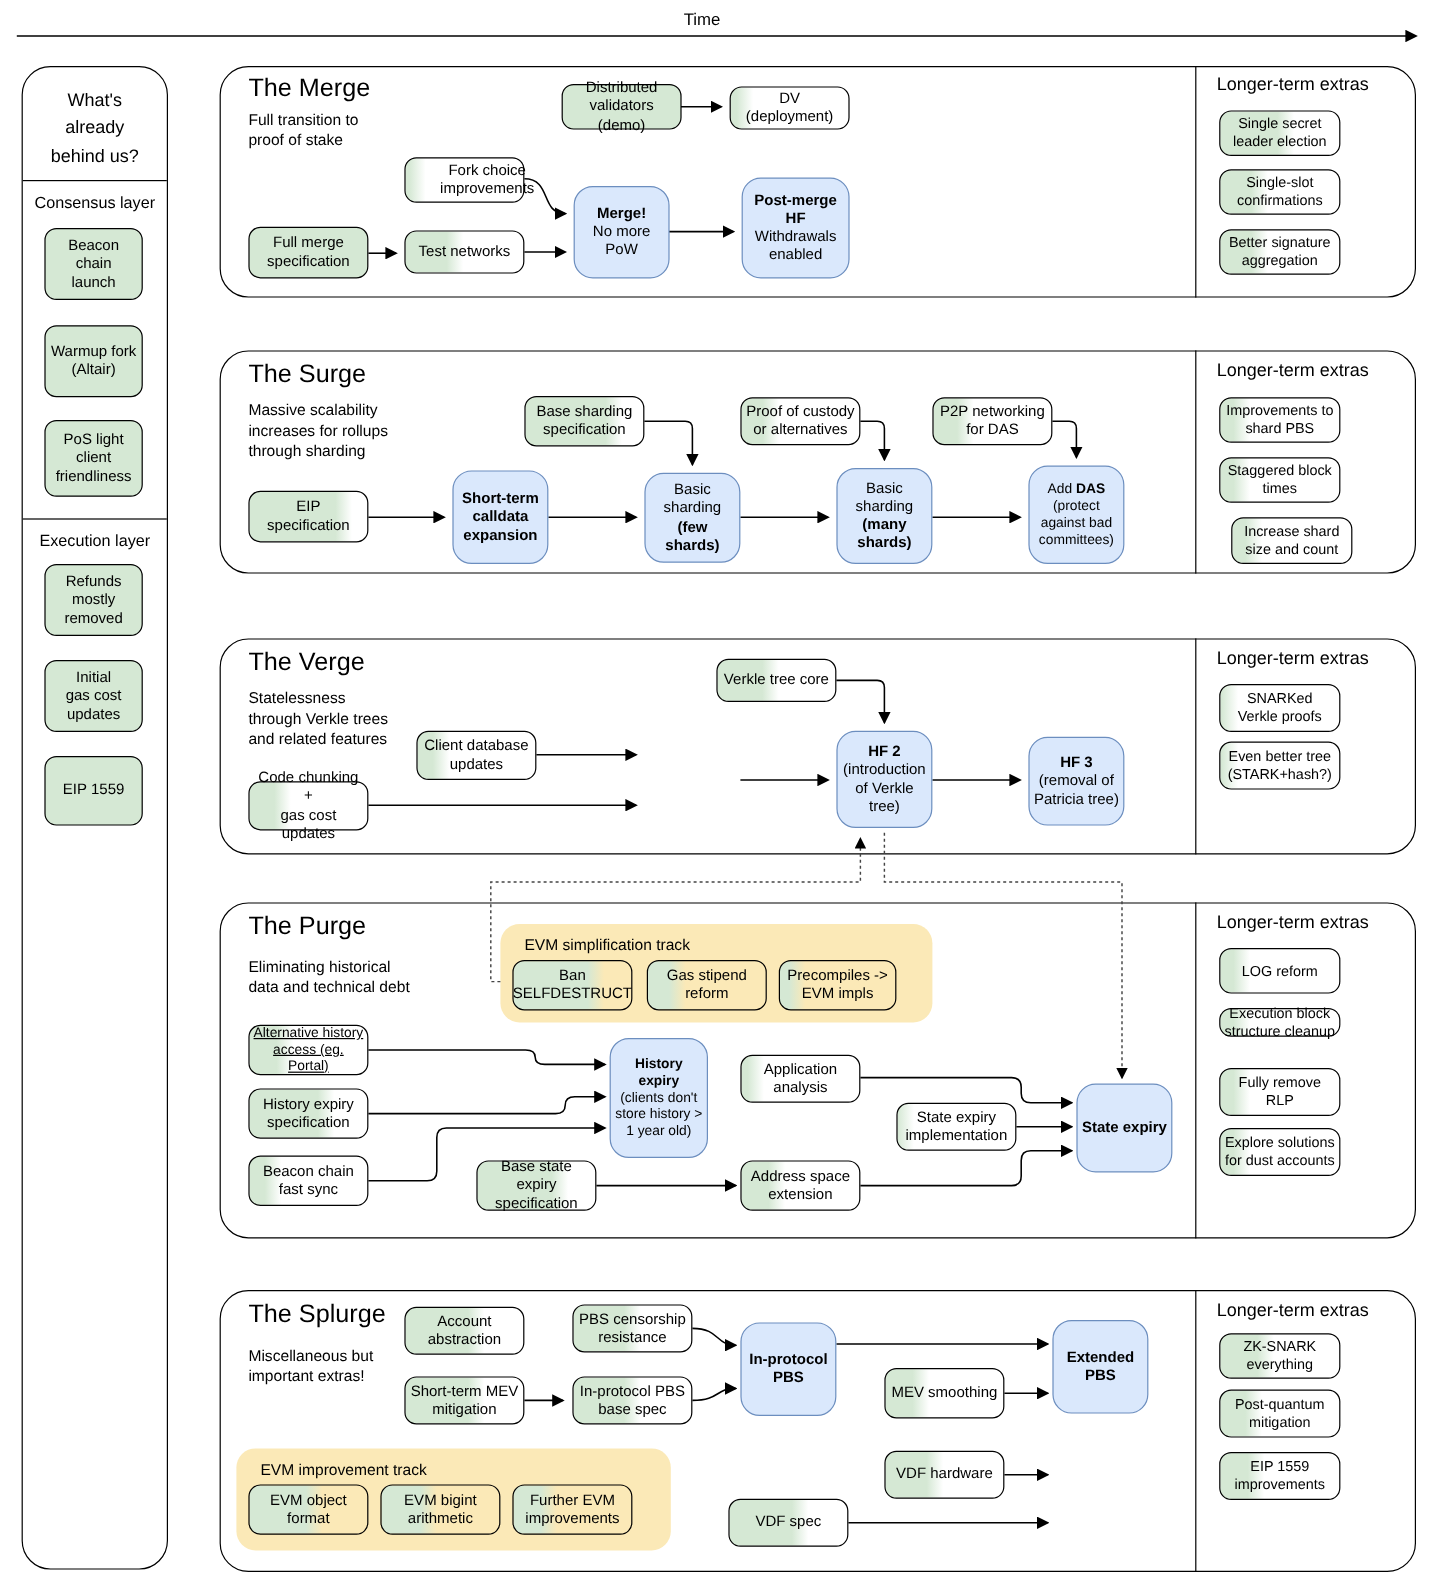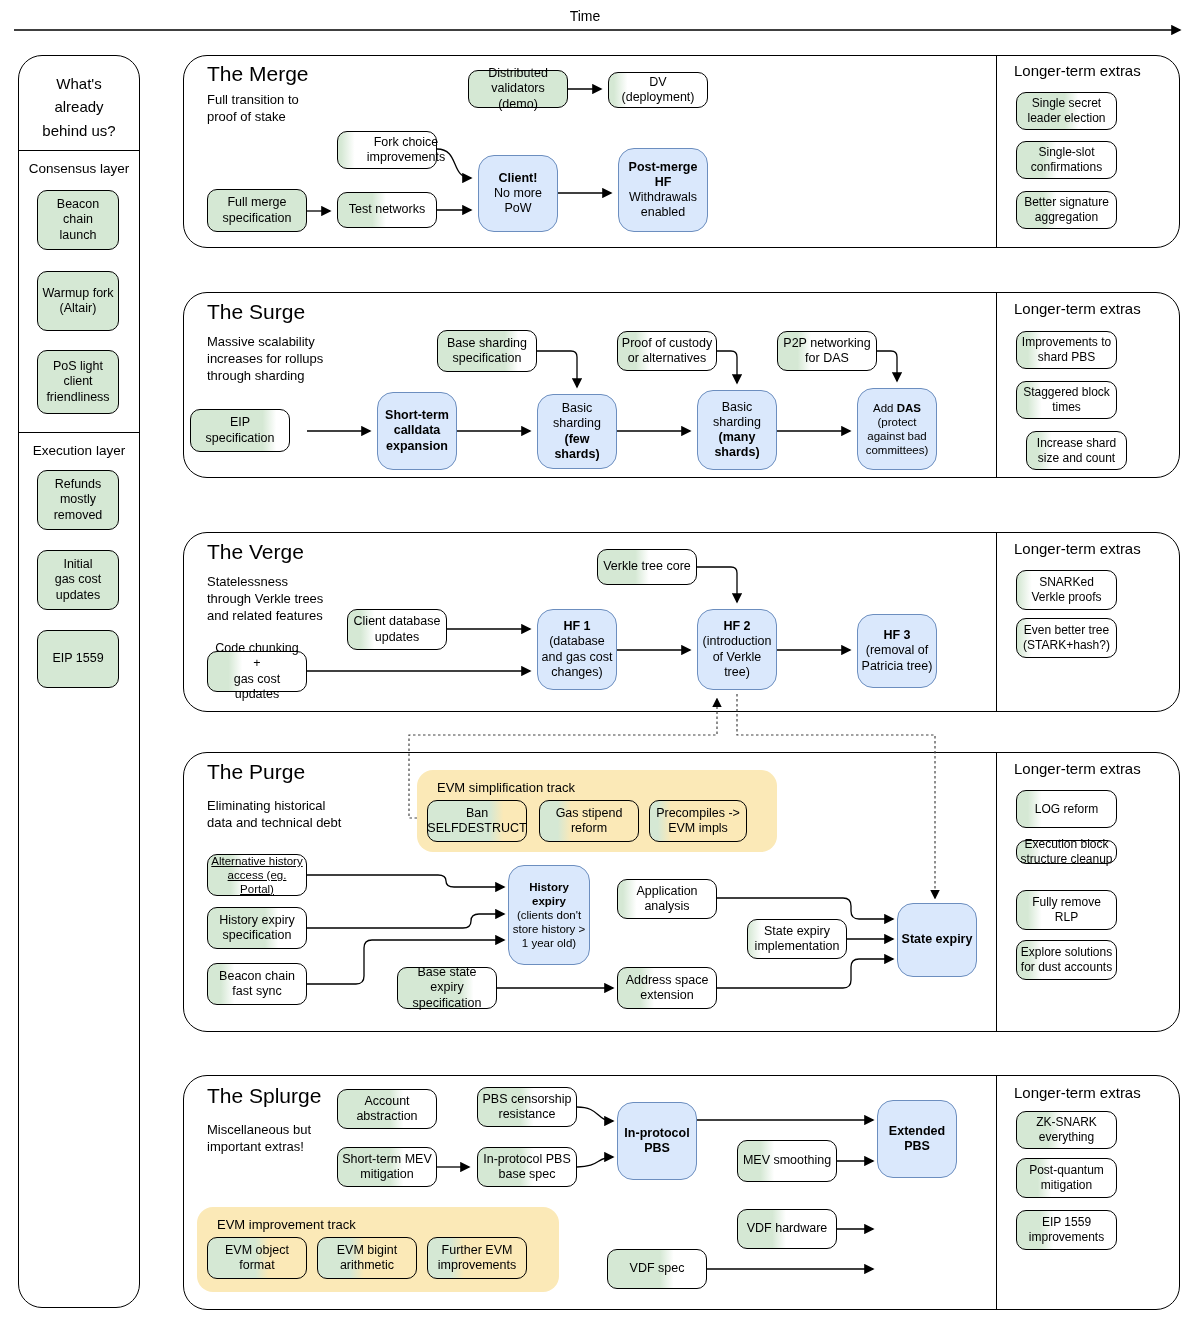--- a/index.html
+++ b/index.html
@@ -142,40 +142,40 @@
 proof of stake</div>
   <div class="node box green-solid" style="left:468px;top:70px;width:100px;height:38px;"><span><span>Distributed
 validators (demo)</span></span></div>
   <div class="node box" style="left: 608px; top: 72px; width: 100px; height: 36px; background-image: linear-gradient(90deg, var(--green) 0%, var(--green) 5%, rgba(213,232,212,0) 19%);"><span><span>DV
 (deployment)</span></span></div>
   <div class="node box" style="left: 337px; top: 131px; width: 100px; height: 38px; background-image: linear-gradient(90deg, var(--green) 0%, var(--green) 3%, rgba(213,232,212,0) 17%); padding-left: 41px;"><span><span>Fork choice
 improvements</span></span></div>
   <div class="node box green-solid" style="left:207px;top:189px;width:100px;height:43px;"><span><span>Full merge
 specification</span></span></div>
   <div class="node box" style="left: 337px; top: 192px; width: 100px; height: 36px; background-image: linear-gradient(90deg, var(--green) 0%, var(--green) 35%, rgba(213,232,212,0) 49%);"><span><span>Test networks</span></span></div>
-  <div class="node blue" style="left:478px;top:155px;width:80px;height:77px;"><span><span class="b">Client!</span><span>
+  <div class="node blue" style="left:478px;top:155px;width:80px;height:77px;"><span><span class="b">Merge!</span><span>
 No more
 PoW</span></span></div>
   <div class="node blue" style="left:618px;top:148px;width:90px;height:84px;"><span><span class="b">Post-merge
 HF</span><span>
 Withdrawals
 enabled</span></span></div>
   <div class="extras-heading" style="left:1014px;top:62px;">Longer-term extras</div>
   <div class="node box extra" style="left: 1016px; top: 92px; width: 101px; height: 38px; background-image: linear-gradient(90deg, var(--green) 0%, var(--green) 48.00000000000001%, rgba(213,232,212,0) 62.00000000000001%);"><span><span>Single secret
 leader election</span></span></div>
   <div class="node box extra" style="left: 1016px; top: 141px; width: 101px; height: 38px; background-image: linear-gradient(90deg, var(--green) 0%, var(--green) 26%, rgba(213,232,212,0) 40%);"><span><span>Single-slot
 confirmations</span></span></div>
   <div class="node box extra" style="left: 1016px; top: 191px; width: 101px; height: 38px; background-image: linear-gradient(90deg, var(--green) 0%, var(--green) 26%, rgba(213,232,212,0) 40%);"><span><span>Better signature
 aggregation</span></span></div>
 
   <div class="sec-title" style="left:207px;top:300px;">The Surge</div>
   <div class="sec-sub" style="left:207px;top:334px;">Massive scalability
 increases for rollups
 through sharding</div>
-  <div class="node box" style="left: 190px; top: 409px; width: 100px; height: 43px; background-image: linear-gradient(90deg, var(--green) 0%, var(--green) 73%, rgba(213,232,212,0) 87%);"><span><span>EIP
+  <div class="node box" style="left: 207px; top: 409px; width: 100px; height: 43px; background-image: linear-gradient(90deg, var(--green) 0%, var(--green) 73%, rgba(213,232,212,0) 87%);"><span><span>EIP
 specification</span></span></div>
   <div class="node blue" style="left:377px;top:392px;width:80px;height:78px;"><span><span class="b">Short-term
 calldata
 expansion</span></span></div>
   <div class="node box" style="left: 437px; top: 330px; width: 100px; height: 42px; background-image: linear-gradient(90deg, var(--green) 0%, var(--green) 68%, rgba(213,232,212,0) 82%);"><span><span>Base sharding
 specification</span></span></div>
   <div class="node blue" style="left:537px;top:394px;width:80px;height:75px;"><span><span>Basic
 sharding
 </span><span class="b">(few shards)</span></span></div>
   <div class="node box" style="left: 617px; top: 331px; width: 100px; height: 40px; background-image: linear-gradient(90deg, var(--green) 0%, var(--green) 18%, rgba(213,232,212,0) 32%);"><span><span>Proof of custody
@@ -200,24 +200,20 @@
 
   <div class="sec-title" style="left:207px;top:540px;">The Verge</div>
   <div class="sec-sub" style="left:207px;top:574px;">Statelessness
 through Verkle trees
 and related features</div>
   <div class="node box" style="left: 597px; top: 549px; width: 100px; height: 36px; background-image: linear-gradient(90deg, var(--green) 0%, var(--green) 38%, rgba(213,232,212,0) 52%);"><span><span>Verkle tree core</span></span></div>
   <div class="node box" style="left: 347px; top: 609px; width: 100px; height: 41px; background-image: linear-gradient(90deg, var(--green) 0%, var(--green) 13%, rgba(213,232,212,0) 27%);"><span><span>Client database
 updates</span></span></div>
   <div class="node box" style="left: 207px; top: 651px; width: 100px; height: 41px; background-image: linear-gradient(90deg, var(--green) 0%, var(--green) 21.000000000000004%, rgba(213,232,212,0) 35%);"><span><span>Code chunking +
 gas cost updates</span></span></div>
-  <div class="node blue" style="left:537px;top:609px;width:80px;height:81px;"><span><span class="b">HF 1</span><span>
-(database
-and gas cost
-changes)</span></span></div>
   <div class="node blue" style="left:697px;top:609px;width:80px;height:81px;"><span><span class="b">HF 2</span><span>
 (introduction
 of Verkle
 tree)</span></span></div>
   <div class="node blue" style="left:857px;top:614px;width:80px;height:74px;"><span><span class="b">HF 3</span><span>
 (removal of
 Patricia tree)</span></span></div>
   <div class="extras-heading" style="left:1014px;top:540px;">Longer-term extras</div>
   <div class="node box extra" style="left: 1016px; top: 570px; width: 101px; height: 40px; background-image: linear-gradient(90deg, var(--green) 0%, var(--green) 1%, rgba(213,232,212,0) 15%);"><span><span>SNARKed
 Verkle proofs</span></span></div>

